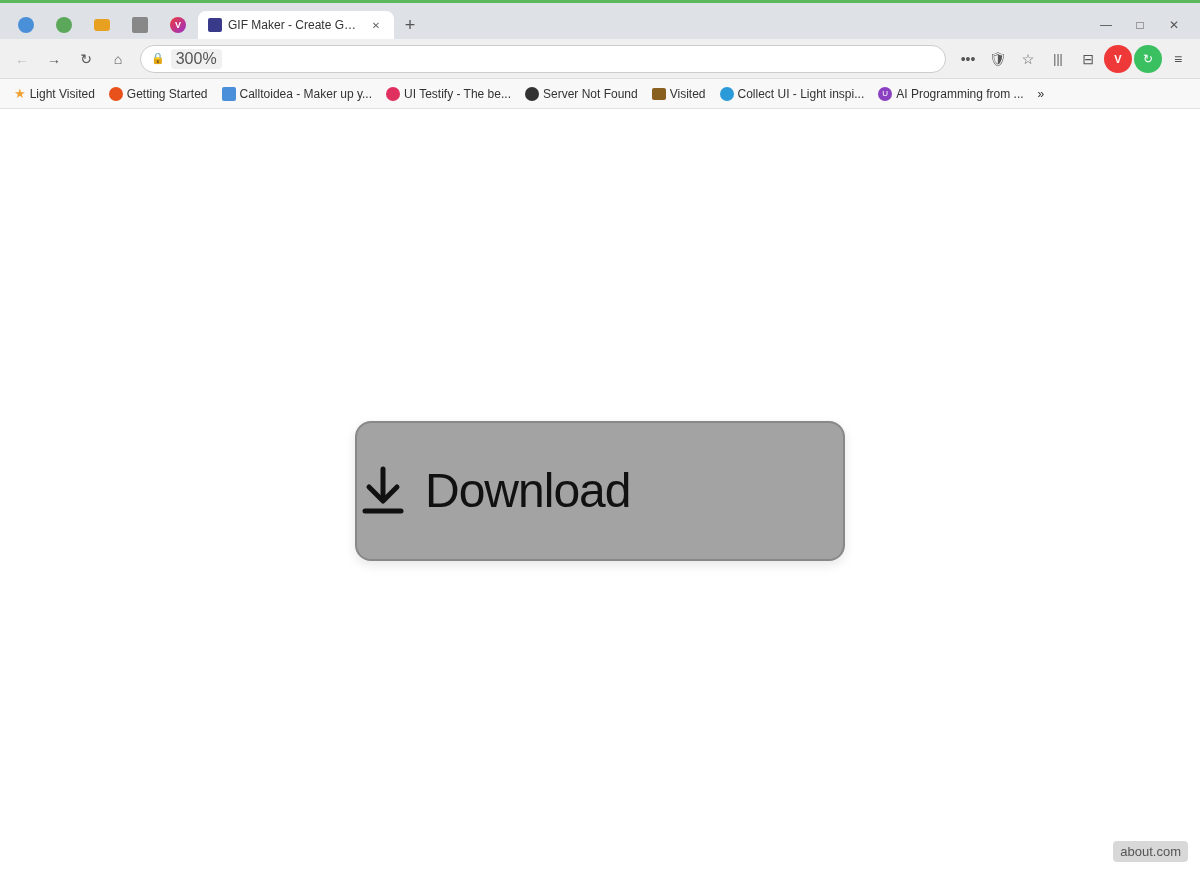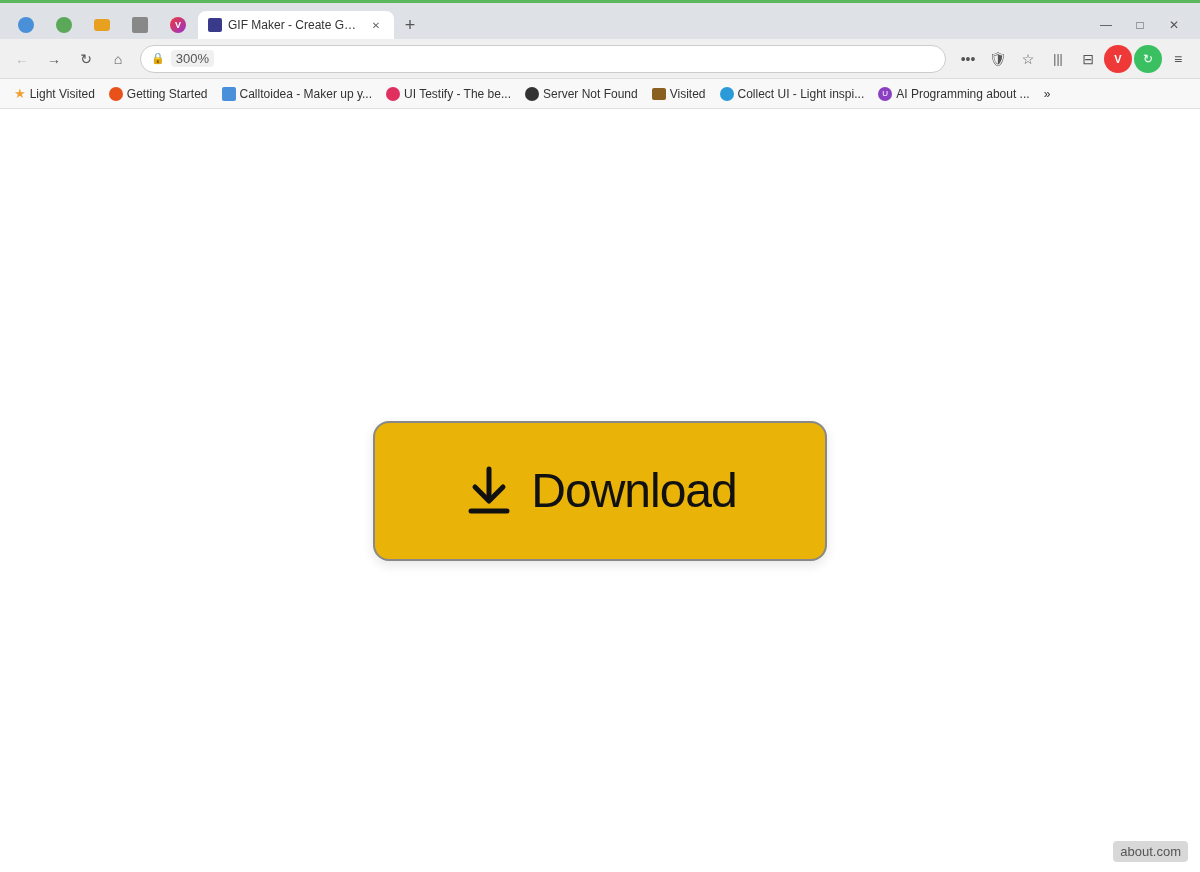--- a/index.html
+++ b/index.html
@@ -95,21 +95,21 @@
       align-items: center;
       padding: 0 10px;
       gap: 6px;
       font-size: 13px;
       color: #333;
       margin: 0 4px;
     }
 
     .address-lock { font-size: 11px; color: #555; }
     .address-text { flex: 1; }
-    .address-zoom { font-size: 13px; color: #555; background: #f0f0f0; border-radius: 4px; padding: 1px 5px; }
+    .address-zoom { font-size: 16px; color: #555; background: #f0f0f0; border-radius: 4px; padding: 1px 5px; }
 
     .toolbar-right { display: flex; align-items: center; gap: 2px; }
 
     
     .bookmarks-bar {
       height: 30px;
       background: #f8f8f8;
       border-bottom: 1px solid #e0e0e0;
       display: flex;
       align-items: center;
@@ -138,27 +138,26 @@
       display: flex;
       align-items: center;
       justify-content: center;
       position: relative;
     }
 
     
     .download-btn {
       display: flex;
       align-items: center;
-      justify-content: center;
       gap: 16px;
-      width: 454px;
+      width: 490px;
       height: 140px;
       border: 2px solid #888;
       border-radius: 16px;
-      background: #eab308;
+      background: #a3a3a3;
       cursor: pointer;
       box-shadow: 0 4px 12px rgba(0,0,0,0.1);
     }
 
     .download-icon-wrap {
       display: flex;
       align-items: center;
       justify-content: center;
     }
 
@@ -304,21 +303,21 @@
     <div class="bookmark-item">
       <span style="display:inline-block;width:14px;height:12px;background:#8a6020;border-radius:2px;"></span>
       <span>Visited</span>
     </div>
     <div class="bookmark-item">
       <span style="display:inline-block;width:14px;height:14px;background:#2a9ad9;border-radius:50%;"></span>
       <span>Collect UI - Light inspi...</span>
     </div>
     <div class="bookmark-item">
       <span style="display:inline-block;width:14px;height:14px;background:#8a40c0;border-radius:50%;font-size:8px;color:#fff;text-align:center;line-height:14px;">U</span>
-      <span>AI Programming about ...</span>
+      <span>AI Programming from ...</span>
     </div>
     <div class="bookmark-item">»</div>
   </div>
 
   <div class="page-content">
 
     <div class="download-btn">
       <div class="download-icon-wrap">
         <svg class="download-icon-svg" viewBox="0 0 52 52" fill="none" xmlns="http://www.w3.org/2000/svg">
 

